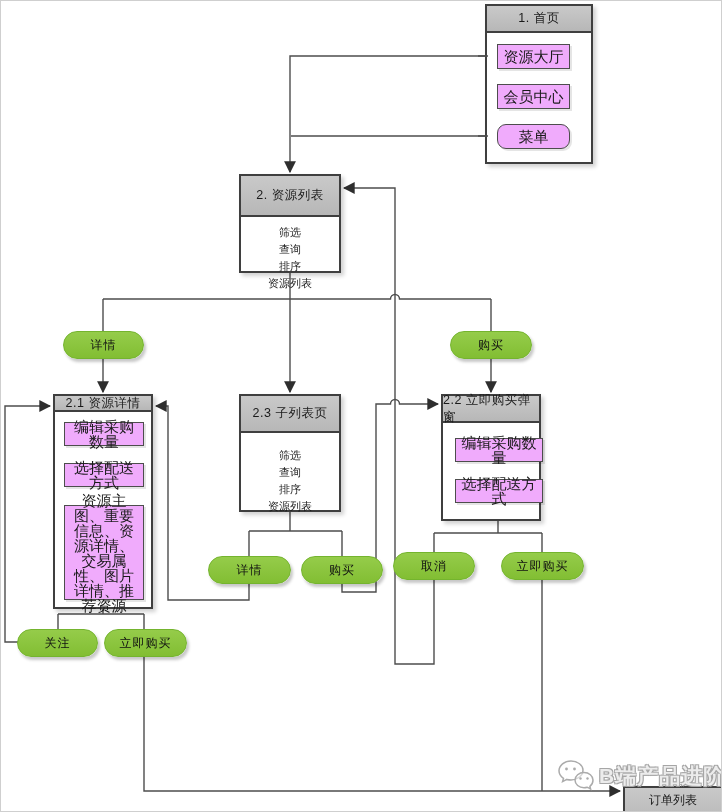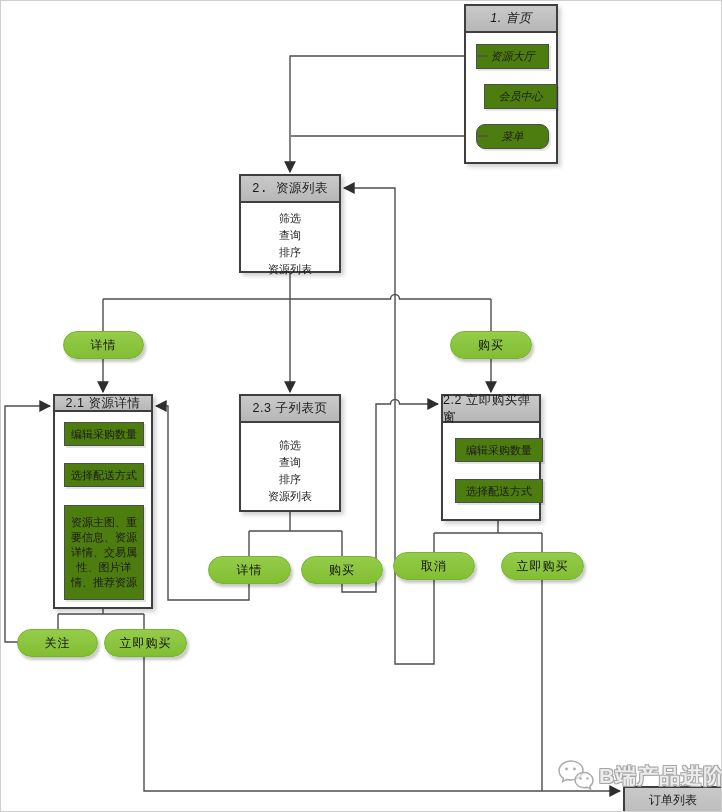--- a/index.html
+++ b/index.html
@@ -17,24 +17,24 @@
     box-shadow:3px 3px 4px rgba(0,0,0,0.18);
   }
   .node-header{
     box-sizing:border-box;width:100%;display:flex;align-items:center;justify-content:center;
     background:linear-gradient(#c9c9c9,#b7b7b7);border-bottom:2px solid #3f3f3f;
     font-size:12.5px;letter-spacing:0.5px;
   }
   .node-body{position:relative;width:100%;box-sizing:border-box;}
   .list-items{padding-top:7px;text-align:center;font-size:11px;line-height:17px;}
   .inner-box{
-    position:absolute;box-sizing:border-box;background:#4d7c0f;
+    position:absolute;box-sizing:border-box;background:#f0abfc;
     border:1px solid #4d4d4d;box-shadow:2px 2px 0 rgba(0,0,0,0.10);
     display:flex;align-items:center;justify-content:center;
-    font-size:11px;text-align:center;line-height:15px;padding:1px 2px;
+    font-size:15px;text-align:center;line-height:15px;padding:1px 2px;
   }
   .oval{
     position:absolute;box-sizing:border-box;height:28px;z-index:2;
     background:linear-gradient(#95cc4a,#82be33);
     border:1px solid #74b42e;border-radius:14px;
     display:flex;align-items:center;justify-content:center;
     font-size:12px;color:#111;box-shadow:2px 3px 3px rgba(0,0,0,0.22);
     letter-spacing:1px;
   }
   .order-node{
@@ -87,33 +87,33 @@
 
       <path d="M289 511 V530 M248 530 H341 M248 530 V555 M341 530 V555"></path>
 
       <path d="M497 520 V532 M433 532 H541 M433 532 V551 M541 532 V551"></path>
 
       <path d="M143 656 V790 H619" marker-end="url(#arr)"></path>
       <path d="M541 579 V790"></path>
     </g>
   </svg>
 
-  <div class="node" style="left:463px;top:3px;width:94px;height:160px;font-style:italic;">
+  <div class="node" style="left:484px;top:3px;width:108px;height:160px;">
     <div class="node-header" style="height:27px;">
       <span>1. 首页</span>
     </div>
     <div class="node-body">
       <div class="inner-box" style="left:10px;top:11px;width:73px;height:25px;">资源大厅</div>
-      <div class="inner-box" style="left:10px;top:51px;width:73px;height:25px;margin-left:8px;">会员中心</div>
+      <div class="inner-box" style="left:10px;top:51px;width:73px;height:25px;">会员中心</div>
       <div class="inner-box" style="left:10px;top:91px;width:73px;height:25px;border-radius:9px;">菜单</div>
     </div>
   </div>
 
   <div class="node" style="left:238px;top:173px;width:102px;height:99px;">
-    <div class="node-header" style="height:27px;font-family:Liberation Mono, monospace;">
+    <div class="node-header" style="height:41px;">
       <span>2. 资源列表</span>
     </div>
     <div class="node-body list-items">
       <div>筛选</div>
       <div>查询</div>
       <div>排序</div>
       <div>资源列表</div>
     </div>
   </div>
 
@@ -125,21 +125,21 @@
       <span>2.1 资源详情</span>
     </div>
     <div class="node-body">
       <div class="inner-box" style="left:9px;top:10px;width:80px;height:24px;">编辑采购数量</div>
       <div class="inner-box" style="left:9px;top:51px;width:80px;height:24px;">选择配送方式</div>
       <div class="inner-box" style="left:9px;top:93px;width:80px;height:95px;">资源主图、重要信息、资源详情、交易属性、图片详情、推荐资源</div>
     </div>
   </div>
 
   <div class="node" style="left:238px;top:393px;width:102px;height:118px;">
-    <div class="node-header" style="height:27px;">
+    <div class="node-header" style="height:37px;">
       <span>2.3 子列表页</span>
     </div>
     <div class="node-body list-items" style="padding-top:14px;">
       <div>筛选</div>
       <div>查询</div>
       <div>排序</div>
       <div>资源列表</div>
     </div>
   </div>
 

